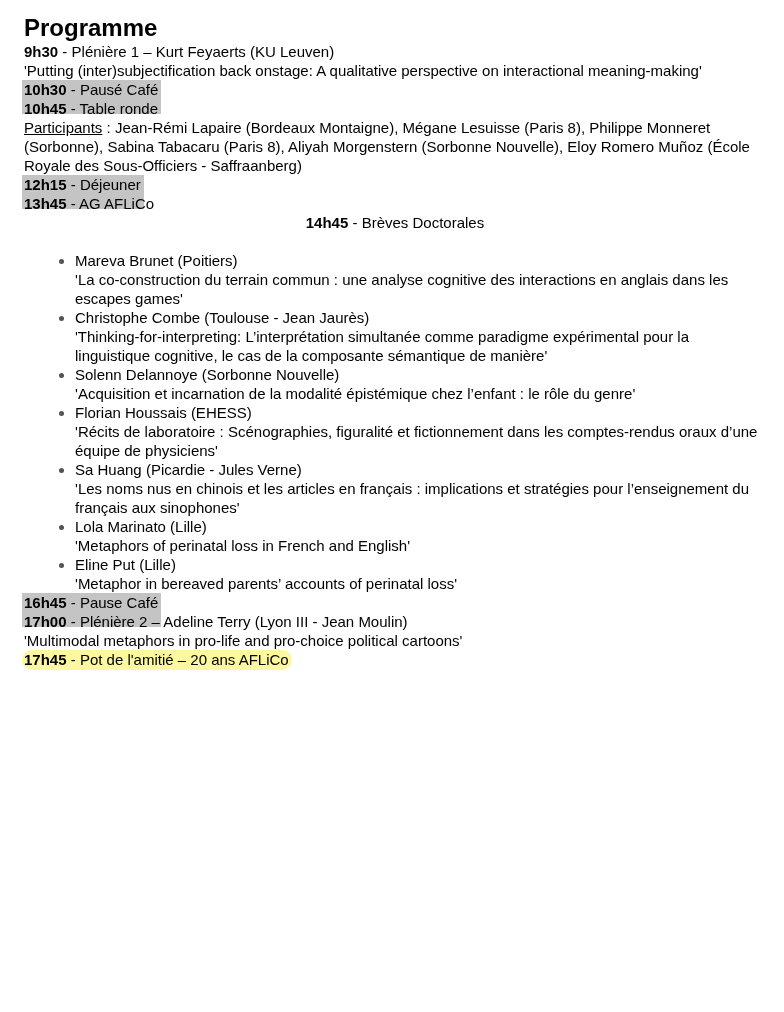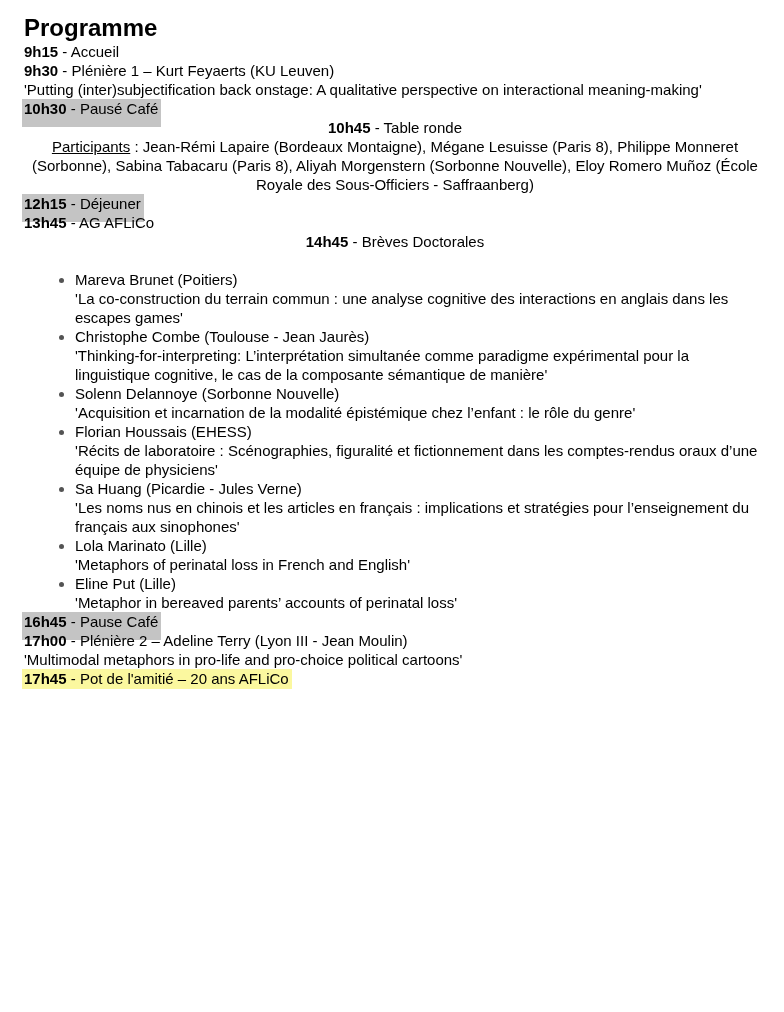--- a/index.html
+++ b/index.html
@@ -18,27 +18,27 @@
     margin: 0;
     font-size: 24px;
     line-height: 28px;
     font-weight: 700;
     color: #000000;
   }
   p.entry { margin: 0; }
   .time { font-weight: 700; }
   .it { }
   .u { text-decoration: underline; }
-  .hl-gray   { background: var(--hl-gray, #c4c4c4);   padding: 1px 3px 10px 2px; margin-left: -2px; }
-  .hl-yellow { background: var(--hl-yellow, #fbf89f); padding: 1px 3px 2px 2px; margin-left: -2px; }
+  .hl-gray   { background: var(--hl-gray, #c4c4c4);   padding: 1px 3px 16px 2px; margin-left: -2px; }
+  .hl-yellow { background: var(--hl-yellow, #fbf89f); padding: 1px 3px 2px 2px; margin-left: -2px; border-radius: 10px; }
 
   .e-accueil    { margin-top: 34px; }
   .e-pleniere1  { margin-top: 17px; }
   .e-pause1     { margin-top: 31px; }
-  .e-tableronde { margin-top: 37px; text-align: center; }
+  .e-tableronde { margin-top: 37px; }
   .e-dejeuner   { margin-top: 47px; }
   .e-ag         { margin-top: 36px; }
   .e-breves     { margin-top: 17px; text-align: center; }
   .e-pause2     { margin-top: 13px; }
   .e-pleniere2  { margin-top: 38px; }
   .e-pot        { margin-top: 30px; }
 
   ul.talks {
     margin: 19px 0 0 0;
     padding-left: 51px;
@@ -47,21 +47,20 @@
   ul.talks li { margin: 0; padding: 0; }
   ul.talks li::marker { color: #545454; }
 </style>
 </head>
 <body>
 
 <div class="page">
 
   <h1 class="doc-title">Programme</h1>
 
-  <p class="entry e-accueil"><span class="time">9h15</span><span> - </span><span>Accueil</span></p>
 
   <p class="entry e-pleniere1"><span class="time">9h30</span><span> - </span><span>Plénière 1 – Kurt Feyaerts (KU Leuven)</span><br><span class="it">'Putting (inter)subjectification back onstage: A qualitative perspective on interactional meaning-making'</span></p>
 
   <p class="entry e-pause1"><span class="hl-gray"><span class="time">10h30</span><span> - </span><span class="it">Pausé Café</span></span></p>
 
   <p class="entry e-tableronde"><span class="time">10h45</span><span> - </span><span>Table ronde</span><br><span class="u">Participants</span><span> : Jean-Rémi Lapaire (Bordeaux Montaigne), Mégane Lesuisse (Paris 8), Philippe Monneret (Sorbonne), Sabina Tabacaru (Paris 8), Aliyah Morgenstern (Sorbonne Nouvelle), Eloy Romero Muñoz (École Royale des Sous-Officiers - Saffraanberg)</span></p>
 
   <p class="entry e-dejeuner"><span class="hl-gray"><span class="time">12h15</span><span> - </span><span class="it">Déjeuner</span></span></p>
 
   <p class="entry e-ag"><span class="time">13h45</span><span> - </span><span>AG AFLiCo</span></p>

